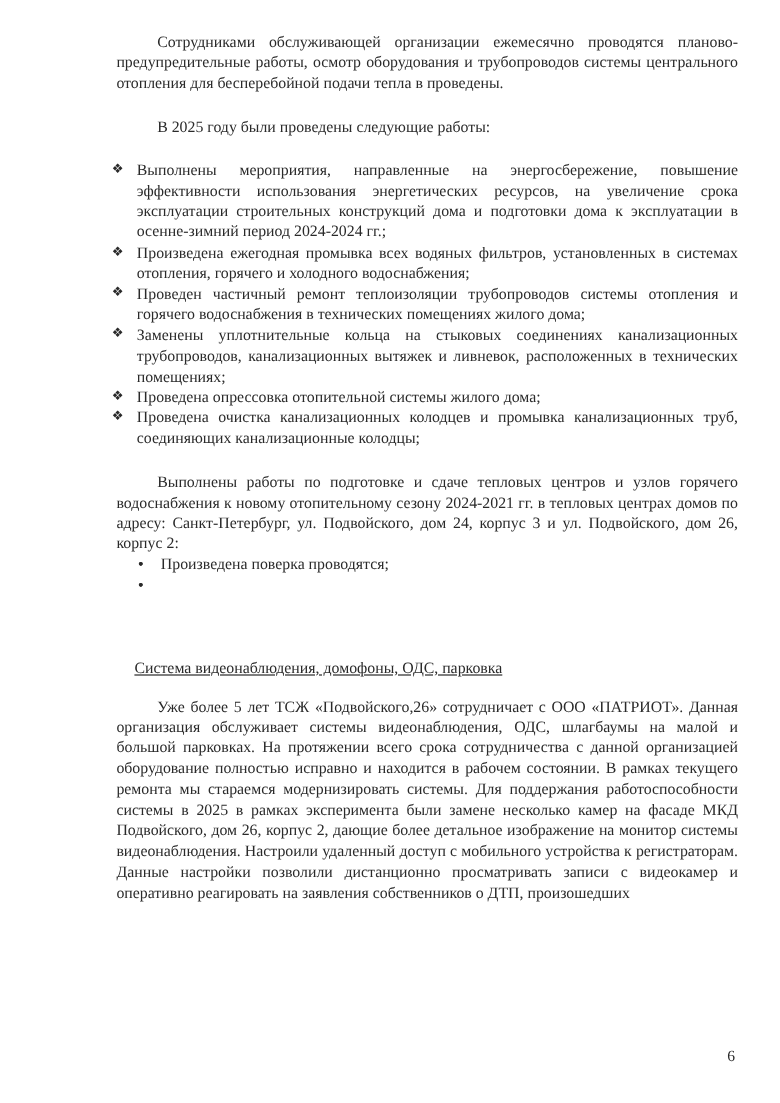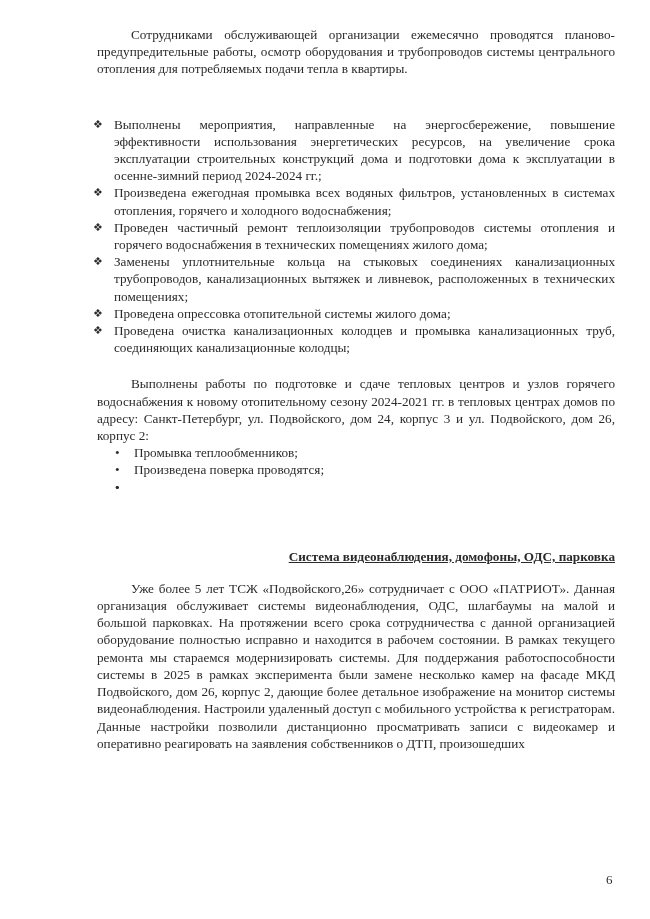--- a/index.html
+++ b/index.html
@@ -14,44 +14,45 @@
   .indent { text-indent: 34px; }
   .gap-s { height: 15px; }
   .gap-m { height: 19px; }
   .gap-l { height: 50px; }
   ul { margin: 0; padding: 0; list-style: none; }
   ul.diamond li { position: relative; padding-left: 17px; }
   ul.diamond li .bul { position: absolute; left: -6px; top: 0; font-size: 11px; width: 14px; text-align: center; }
   ul.dot { padding-left: 0; }
   ul.dot li { position: relative; padding-left: 37px; }
   ul.dot li .bul { position: absolute; left: 18px; top: 0; }
-  .heading { font-weight: bold; text-decoration: underline; text-align: right; padding-left: 15px; }
+  .heading { font-weight: normal; text-decoration: underline; text-align: left; padding-left: 15px; }
   .pagenum { position: absolute; left: 606px; top: 872px; font-family: "Liberation Serif", serif; font-size: 13px; color: #2a2a2a; }
 </style>
 </head>
 <body>
 
 <div class="page">
-  <p class="indent">Сотрудниками обслуживающей организации ежемесячно проводятся планово-предупредительные работы, осмотр оборудования и трубопроводов системы центрального отопления для потребляемых подачи тепла в квартиры.</p>
+  <p class="indent">Сотрудниками обслуживающей организации ежемесячно проводятся планово-предупредительные работы, осмотр оборудования и трубопроводов системы центрального отопления для бесперебойной подачи тепла в проведены.</p>
   <div class="gap-m"></div>
+  <p class="indent">В 2025 году были проведены следующие работы:</p>
   <div class="gap-m"></div>
 
   <ul class="diamond">
     <li><span class="bul">❖</span><span>Выполнены мероприятия, направленные на энергосбережение, повышение эффективности использования энергетических ресурсов, на увеличение срока эксплуатации строительных конструкций дома и подготовки дома к эксплуатации в осенне-зимний период 2024-2024 гг.;</span></li>
     <li><span class="bul">❖</span><span>Произведена ежегодная промывка всех водяных фильтров, установленных в системах отопления, горячего и холодного водоснабжения;</span></li>
     <li><span class="bul">❖</span><span>Проведен частичный ремонт теплоизоляции трубопроводов системы отопления и горячего водоснабжения в технических помещениях жилого дома;</span></li>
     <li><span class="bul">❖</span><span>Заменены уплотнительные кольца на стыковых соединениях канализационных трубопроводов, канализационных вытяжек и ливневок, расположенных в технических помещениях;</span></li>
     <li><span class="bul">❖</span><span>Проведена опрессовка отопительной системы жилого дома;</span></li>
     <li><span class="bul">❖</span><span>Проведена очистка канализационных колодцев и промывка канализационных труб, соединяющих канализационные колодцы;</span></li>
   </ul>
   <div class="gap-m"></div>
 
   <p class="indent">Выполнены работы по подготовке и сдаче тепловых центров и узлов горячего водоснабжения к новому отопительному сезону 2024-2021 гг. в тепловых центрах домов по адресу: Санкт-Петербург, ул. Подвойского, дом 24, корпус 3 и ул. Подвойского, дом 26, корпус 2:</p>
   <ul class="dot">
-    <li><span class="bul">•</span><span>Промывка теплообменников;</span></li>
+    <li><span class="bul">•</span></li>
     <li><span class="bul">•</span><span>Произведена поверка проводятся;</span></li>
     <li><span class="bul">•</span></li>
     <li><span class="bul">•</span></li>
   </ul>
   <div class="gap-m"></div>
 
   <div class="gap-l"></div>
 
   <p class="heading">Система видеонаблюдения, домофоны, ОДС, парковка</p>
   <div class="gap-s"></div>

